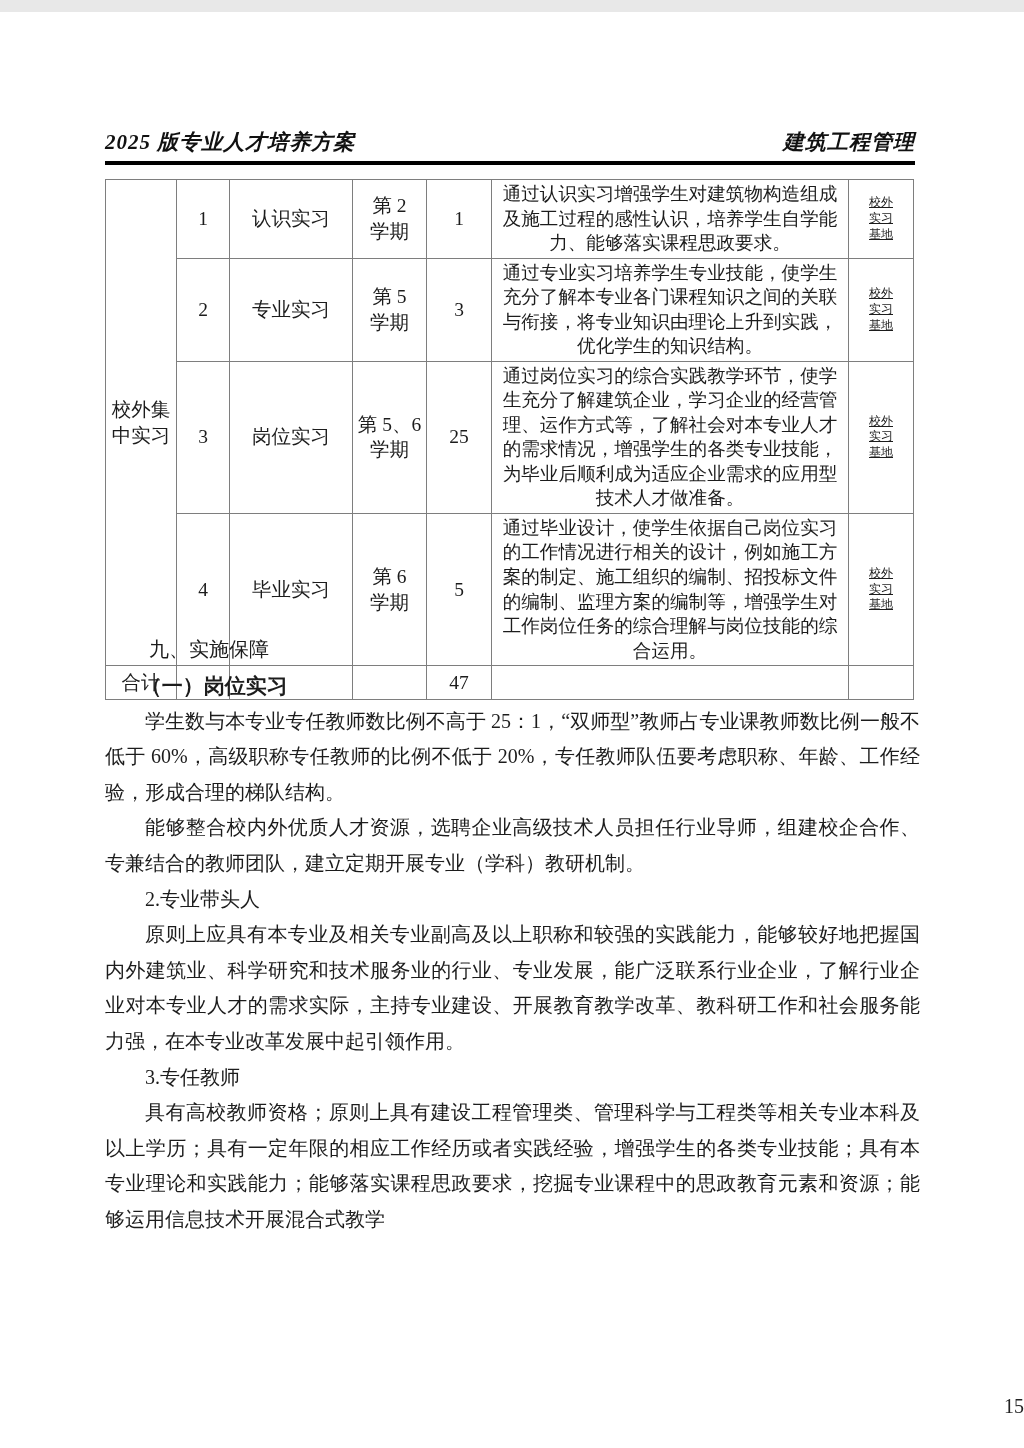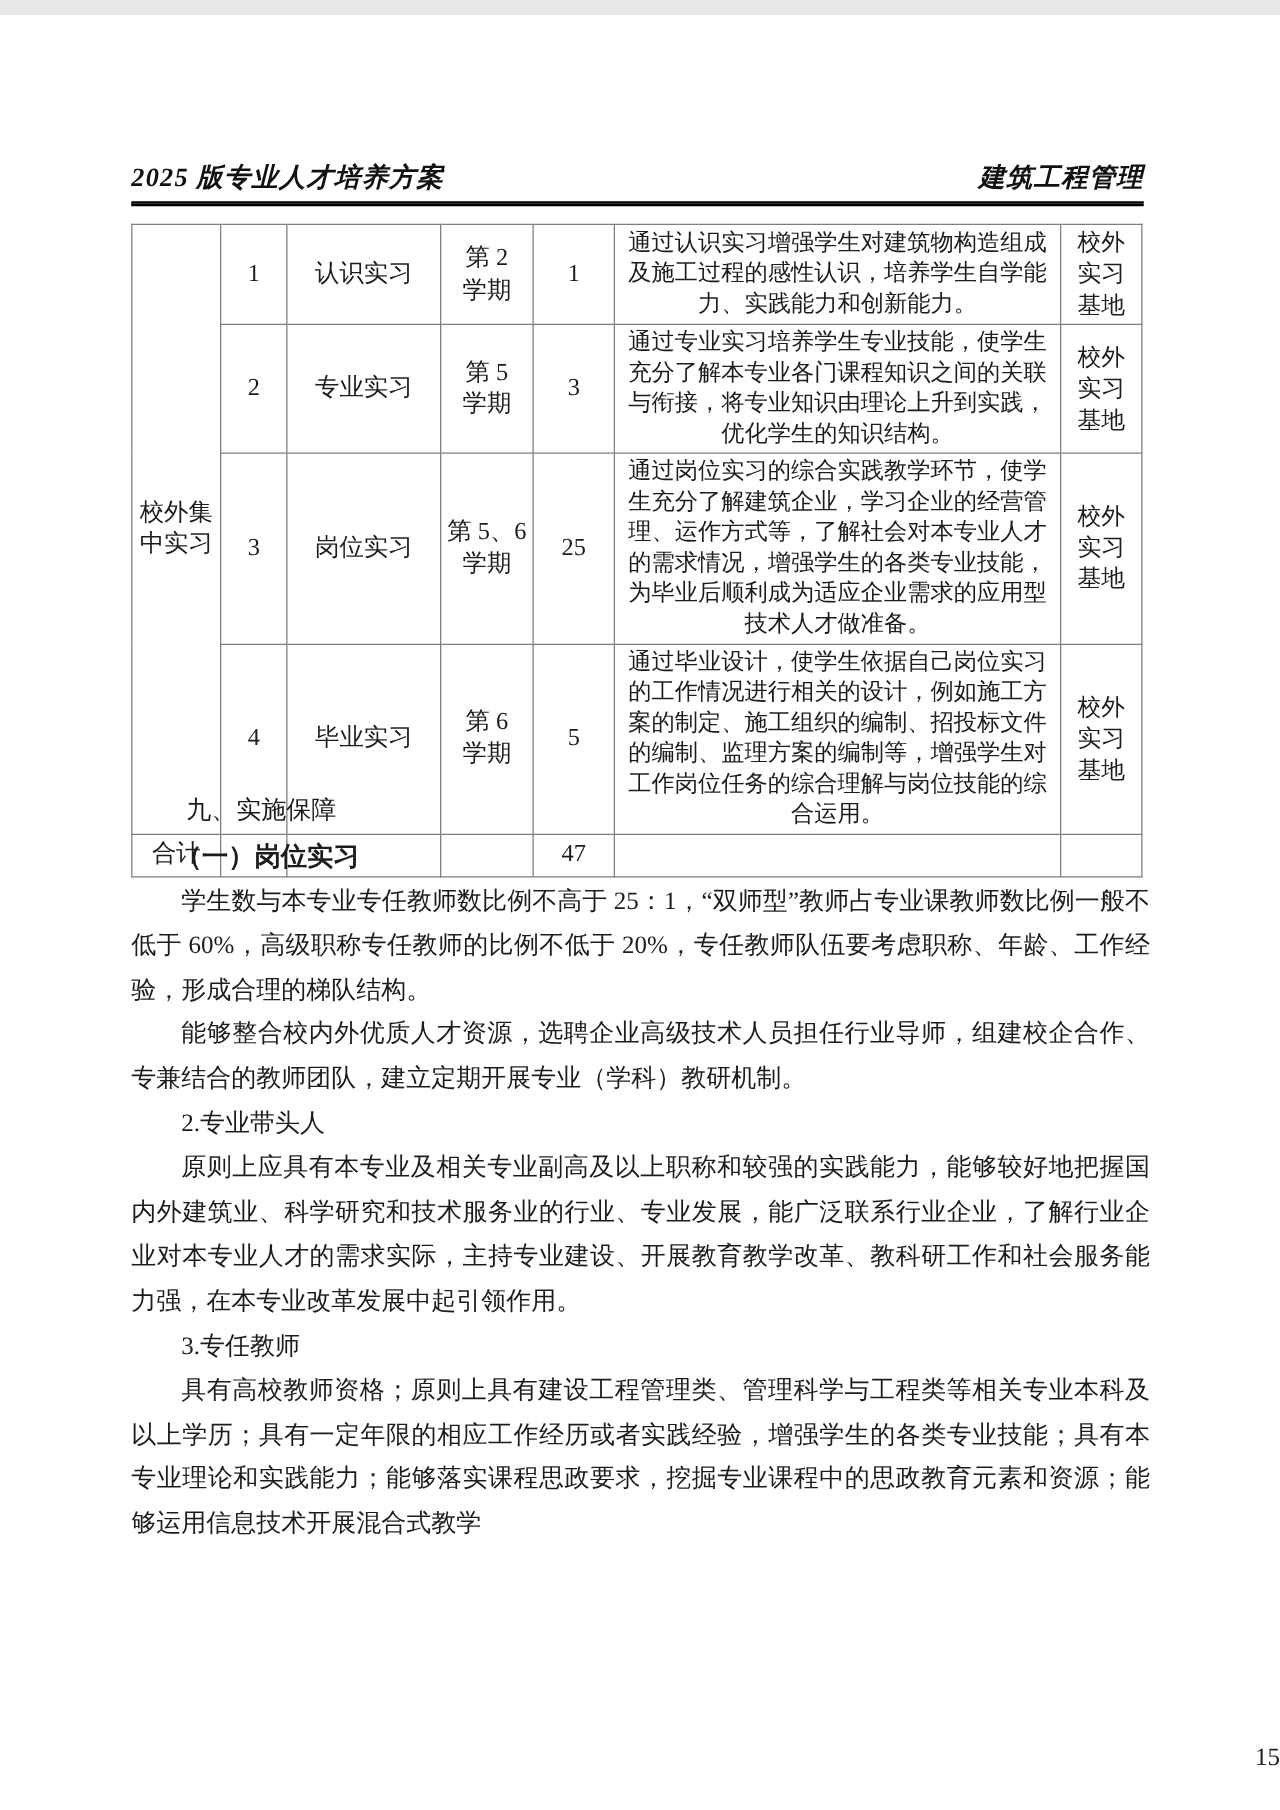--- a/index.html
+++ b/index.html
@@ -37,40 +37,40 @@
     font-size:19.5px;
   }
   table.practice td {
     border:1px solid #7e7e7e;
     text-align:center; vertical-align:middle;
     padding:2px 4px;
     line-height:1.32;
   }
   td.group-cell { white-space:normal; line-height:1.35; }
   td.semester-cell { white-space:pre-line; line-height:1.3; }
-  td.location-cell { white-space:pre-line; line-height:1.32; font-size:19px; }
+  td.location-cell { white-space:pre-line; line-height:1.32; font-size:12px;text-decoration:underline; }
   td.desc-cell {
     text-align:justify;
     font-size:18.6px;
     line-height:1.175;
     padding:3px 7px;
   }
   tr.r1 { height:71px; }
   tr.r2 { height:95px; }
   tr.r3 { height:130px; }
   tr.r4 { height:115px; }
   tr.total-row { height:34px; }
   
   .body-text {
     position:absolute; top:620px; left:105px; width:815px;
     font-size:20px; line-height:35.6px;
     text-align:justify;
   }
   .sec-heading {
-    font-family:Liberation Mono, monospace;
+    font-family:Liberation Sans, sans-serif;
     font-size:20px; font-weight:normal;
     padding-left:2.2em;
     text-align:left;
   }
   .subsec-heading {
     font-family:"Liberation Sans", sans-serif;
     font-size:21px; font-weight:bold;
     padding-left:1.7em;
     text-align:left;
     line-height:36px;
@@ -105,21 +105,21 @@
       <col style="width:65px">
     </colgroup>
     <tbody>
       <tr class="r1">
         <td class="group-cell" rowspan="4">校外集中实习</td>
         <td>1</td>
         <td>认识实习</td>
         <td class="semester-cell">第 2
 学期</td>
         <td>1</td>
-        <td class="desc-cell">通过认识实习增强学生对建筑物构造组成及施工过程的感性认识，培养学生自学能力、实践能力和创新能力。</td>
+        <td class="desc-cell">通过认识实习增强学生对建筑物构造组成及施工过程的感性认识，培养学生自学能力、能够落实课程思政要求。</td>
         <td class="location-cell">校外
 实习
 基地</td>
       </tr>
       <tr class="r2">
         <td>2</td>
         <td>专业实习</td>
         <td class="semester-cell">第 5
 学期</td>
         <td>3</td>

